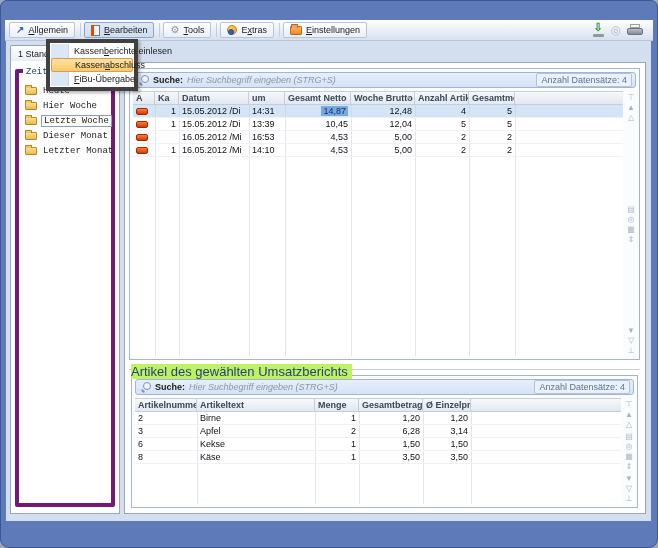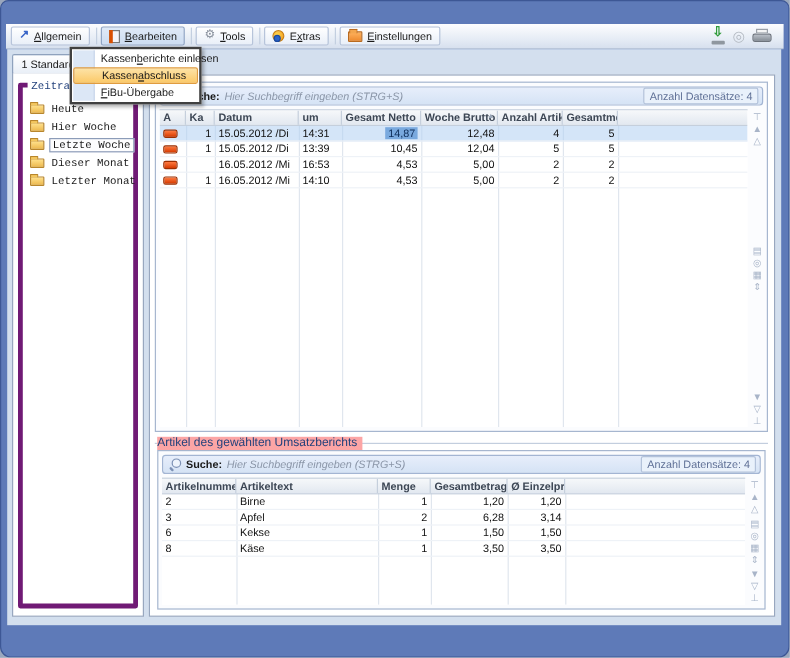--- a/index.html
+++ b/index.html
@@ -72,21 +72,21 @@
     background:#f3c75f;border:1px solid #b8862c;border-bottom:none;border-radius:1px 1px 0 0;}
   .folder-label{padding:0 2px;}
   .folder-item.selected .folder-label{border:1px solid #8c9cb8;background:#fdfdfe;}
 
   
   .right-panel{position:absolute;left:118px;top:21px;width:522px;height:452px;background:#fff;
     border:1px solid #98a7bf;}
   .section{position:absolute;left:4px;right:5px;border:1px solid #a6b6cf;background:#fbfcfe;}
   .section.top{top:5px;height:292px;}
   .fieldset-bottom{position:absolute;left:4px;right:5px;top:302px;bottom:4px;}
-  .fieldset-bottom>.legend{position:absolute;top:-1px;left:2px;font-size:10px;color:#24427c;background:#fca5a5;padding-right:4px;z-index:2;}
+  .fieldset-bottom>.legend{position:absolute;top:-1px;left:2px;font-size:13px;color:#24427c;background:#bef264;padding-right:4px;z-index:2;}
   .fieldset-bottom::before{content:"";position:absolute;top:4px;left:0;right:0;height:1px;background:#c3cede;}
   .fieldset-inner{position:absolute;left:2px;right:2px;top:10px;bottom:1px;border:1px solid #a6b6cf;background:#fbfcfe;}
 
   
   .search-band{position:absolute;top:3px;left:3px;right:3px;height:16px;
     background:linear-gradient(#e7eefb,#d5e3f5);border:1px solid #a3b5d3;border-radius:3px;
     display:flex;align-items:center;padding:0 3px;font-size:9px;}
   .mag-icon{position:relative;width:10px;height:10px;margin:0 4px 0 2px;flex:none;}
   .mag-icon::before{content:"";position:absolute;top:0;left:2px;width:6px;height:6px;border:1px solid #7d91b5;border-radius:50%;background:#eef4fc;}
   .mag-icon::after{content:"";position:absolute;bottom:0;left:0;width:4px;height:2px;background:#7d91b5;transform:rotate(45deg);border-radius:1px;}
@@ -112,22 +112,22 @@
     background:linear-gradient(#ff7a40,#d63a00);border:1px solid #9c2e00;}
   .cell-sel{background:#79a9de;color:#0d2c58;padding:0 2px;}
 
   
   .nav-strip{position:absolute;top:24px;right:2px;bottom:4px;width:12px;display:flex;flex-direction:column;
     justify-content:space-between;align-items:center;}
   .navgroup{display:flex;flex-direction:column;gap:1px;align-items:center;}
   .navicon{font-size:8px;line-height:9px;color:#a8b4c8;cursor:default;}
 
   
-  .dropdown{position:absolute;left:57px;top:38px;width:110px;z-index:10;background:#fff;
-    border:2px solid #404040;box-shadow:2px 2px 3px rgba(0,0,0,.3);padding:1px;}
+  .dropdown{position:absolute;left:45px;top:38px;width:92px;z-index:10;background:#fff;
+    border:4px solid #404040;box-shadow:2px 2px 3px rgba(0,0,0,.3);padding:1px;}
   .dropdown::before{content:"";position:absolute;top:1px;bottom:1px;left:1px;width:17px;background:#dce7f6;border-right:1px solid #c9d6ea;}
   .dd-item{position:relative;height:14px;display:flex;align-items:center;padding-left:23px;font-size:9px;color:#1a1a1a;
     white-space:nowrap;cursor:default;}
   .dd-item u{text-decoration:underline;}
   .dd-item.highlight{background:linear-gradient(#fde3a7,#fbc968);border:1px solid #e09c3f;border-radius:2px;}
 </style>
 </head>
 <body>
 
 <div id="window">

